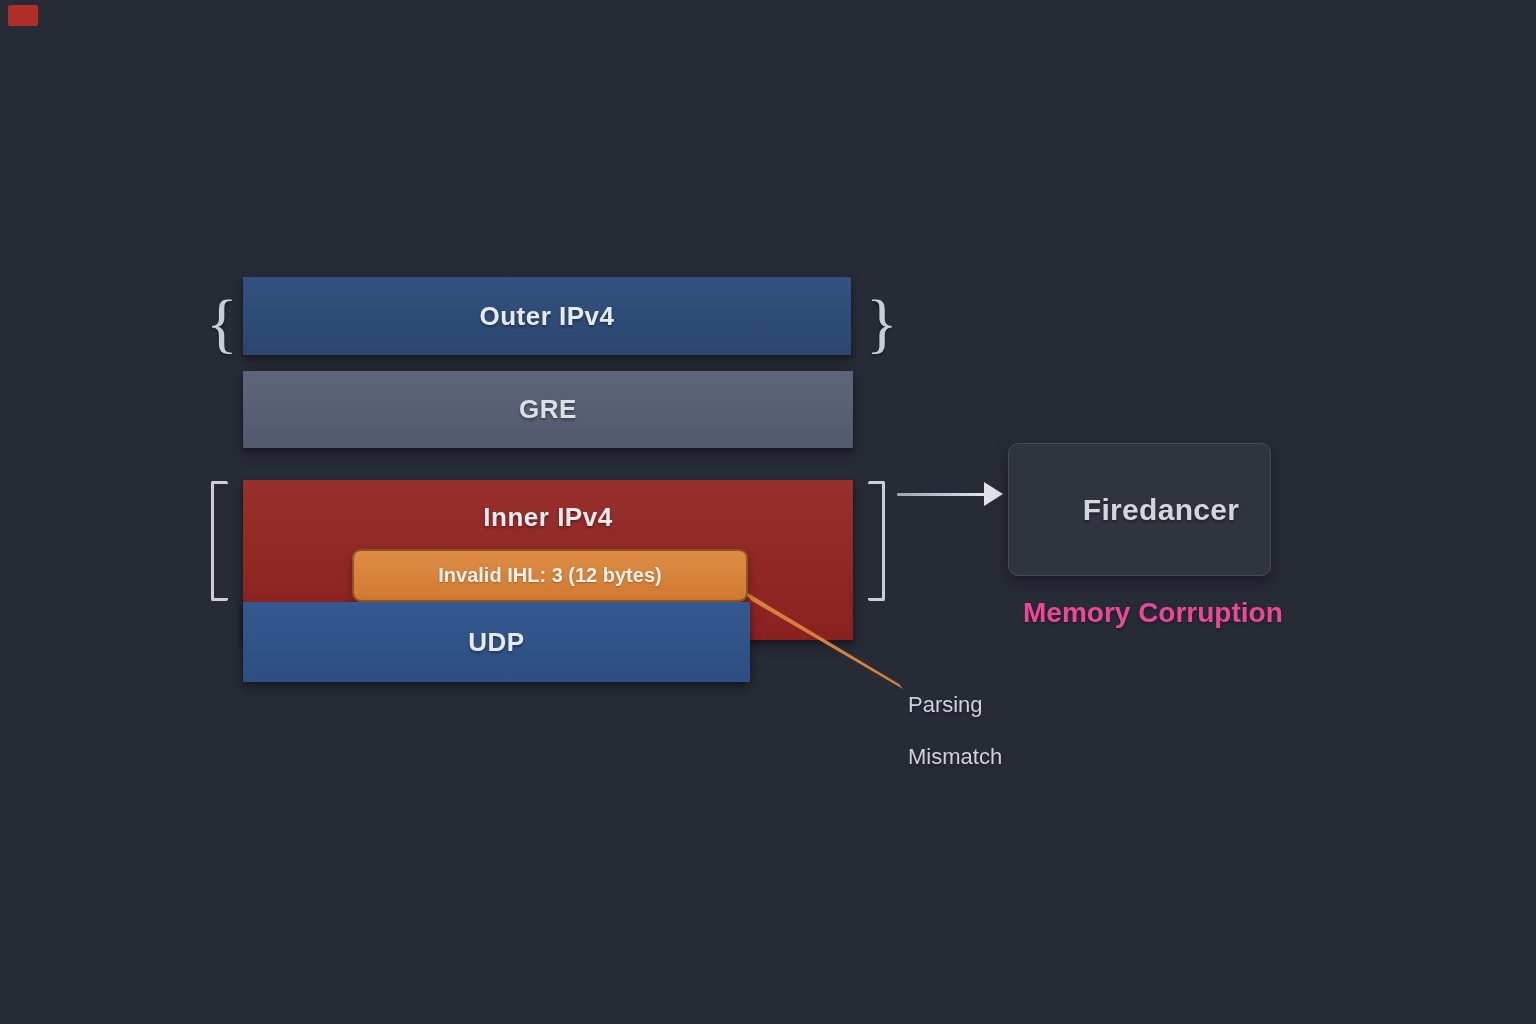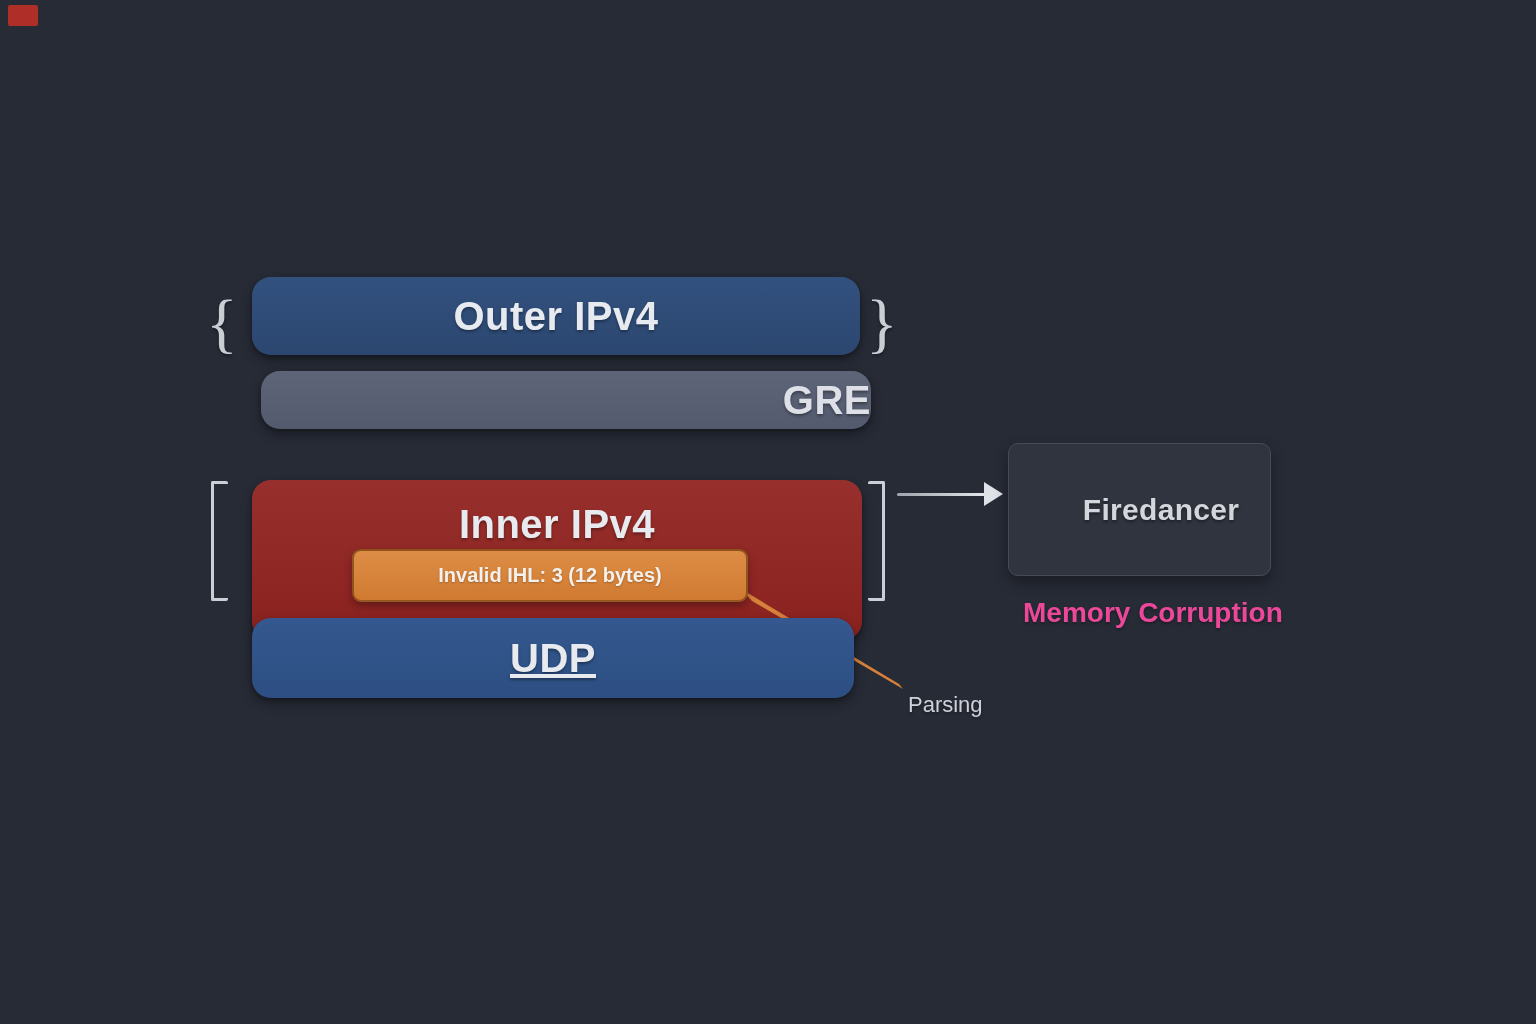--- a/index.html
+++ b/index.html
@@ -13,40 +13,39 @@
   .abs { position: absolute; }
 
   
   .red-marker {
     left: 8px; top: 5px; width: 30px; height: 21px;
     background: #b02e28; border-radius: 2px;
   }
 
   
   .layer {
-    border-radius: 19px;
+    border-radius: 1px;
     box-shadow: 0 6px 12px rgba(0,0,0,0.30), 0 2px 4px rgba(0,0,0,0.25);
     display: flex; align-items: center; justify-content: center;
     color: #e7eaef;
     font-weight: bold;
-    font-size: 40px;
+    font-size: 26px;
     letter-spacing: 0.5px;
     text-shadow: 0 2px 3px rgba(0,0,0,0.35);
-    margin-left: 9px;
   }
   .layer-outer { left: 243px; top: 277px; width: 608px; height: 78px;
     background: linear-gradient(180deg, #33517f 0%, #2b4770 100%); }
-  .layer-gre   { left: 252px; top: 371px; width: 610px; height: 58px;
-    background: linear-gradient(180deg, #5e6579 0%, #535a6d 100%); color: #dde0e7; justify-content: flex-end; }
+  .layer-gre   { left: 243px; top: 371px; width: 610px; height: 77px;
+    background: linear-gradient(180deg, #5e6579 0%, #535a6d 100%); color: #dde0e7; }
   .layer-inner { left: 243px; top: 480px; width: 610px; height: 160px;
     background: linear-gradient(180deg, #97302c 0%, #8a211f 100%);
     align-items: flex-start; }
   .layer-inner .layer-label { margin-top: 22px; }
-  .layer-udp   { left: 243px; top: 618px; width: 602px; height: 80px;
-    background: linear-gradient(180deg, #34588f 0%, #2c4e82 100%); text-decoration: underline; }
+  .layer-udp   { left: 243px; top: 602px; width: 507px; height: 80px;
+    background: linear-gradient(180deg, #34588f 0%, #2c4e82 100%); }
 
   
   .badge {
     left: 352px; top: 549px; width: 396px; height: 53px;
     background: linear-gradient(180deg, #de8d46 0%, #d07a31 100%);
     border: 2px solid rgba(90, 45, 8, 0.55);
     border-radius: 9px;
     box-shadow: 0 4px 8px rgba(0,0,0,0.30);
     display: flex; align-items: center; justify-content: center;
     color: #f4f1ec; font-size: 20px; font-weight: 600;
@@ -156,13 +155,14 @@
 <div class="abs arrow-head"></div>
 
 <div class="abs firedancer-box">
   <span>Firedancer</span>
 </div>
 
 <div class="abs memory-corruption">Memory Corruption</div>
 
 <div class="abs parsing-mismatch">
   <div>Parsing</div>
+  <div>Mismatch</div>
 </div>
 
 </body></html>

